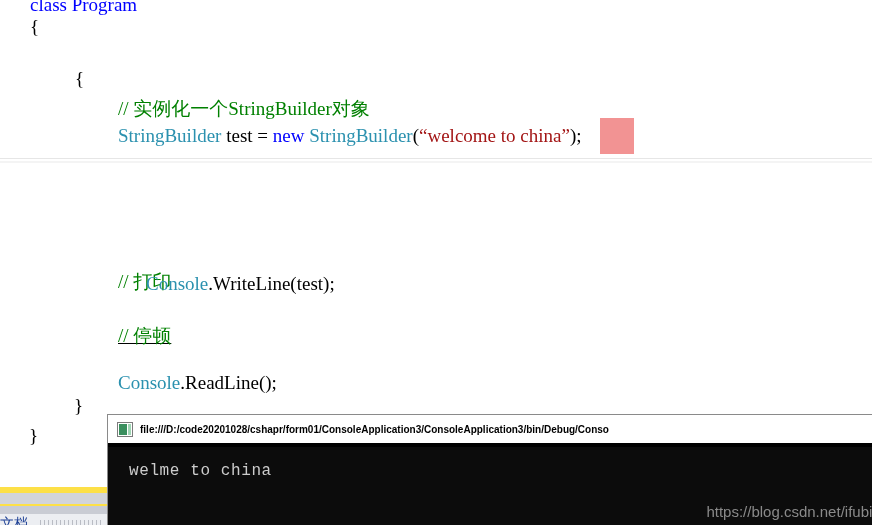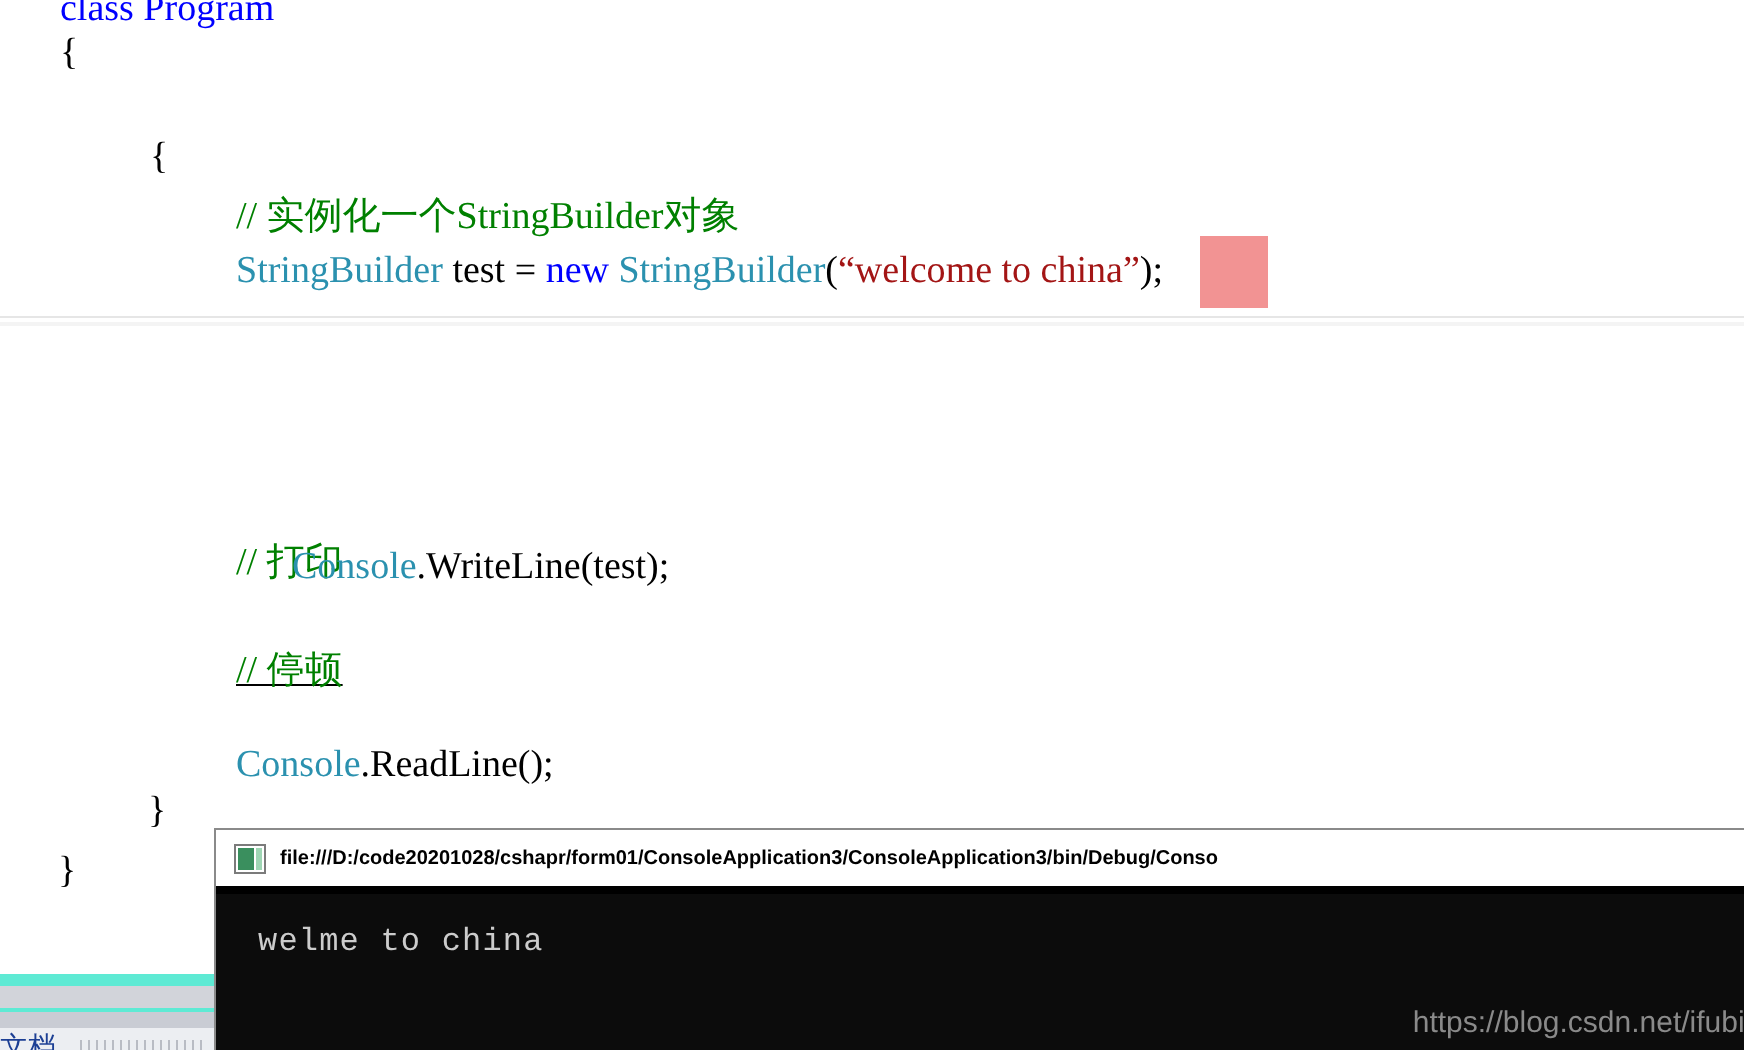--- a/index.html
+++ b/index.html
@@ -150,21 +150,21 @@
     white-space: nowrap;
   }
 
   
   #taskbar {
     position: absolute;
     left: 0;
     top: 487px;
     width: 107px;
     height: 38px;
-    background: #5eead4;
+    background: #fde047;
     overflow: hidden;
   }
   #taskbar-band1 {
     position: absolute;
     left: 0; top: 6px;
     width: 107px; height: 11px;
     background: #d2d4da;
   }
   #taskbar-band2 {
     position: absolute;

